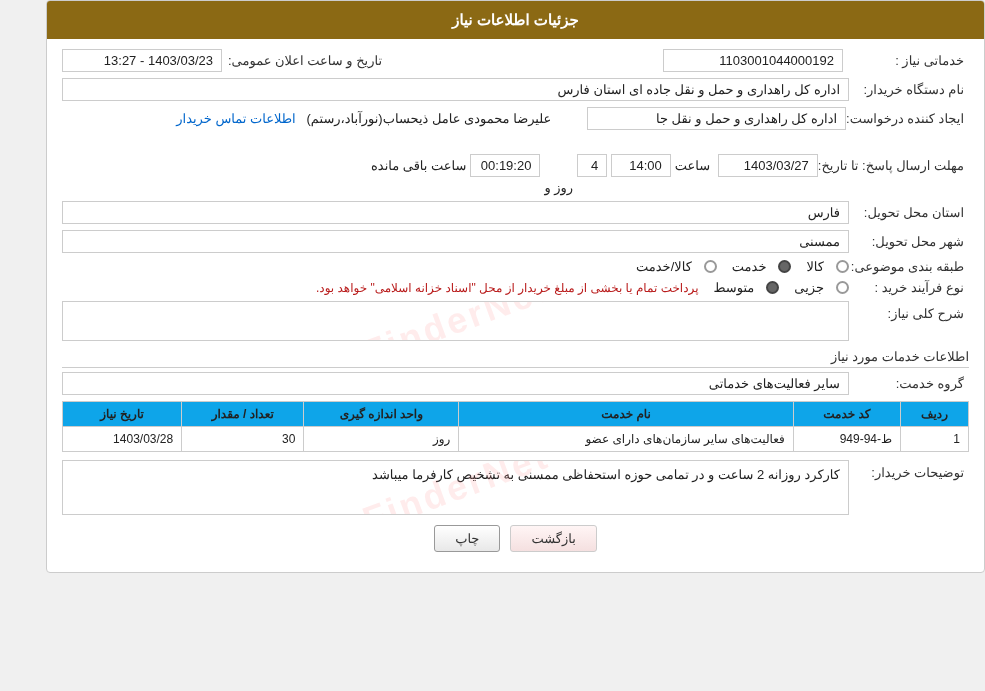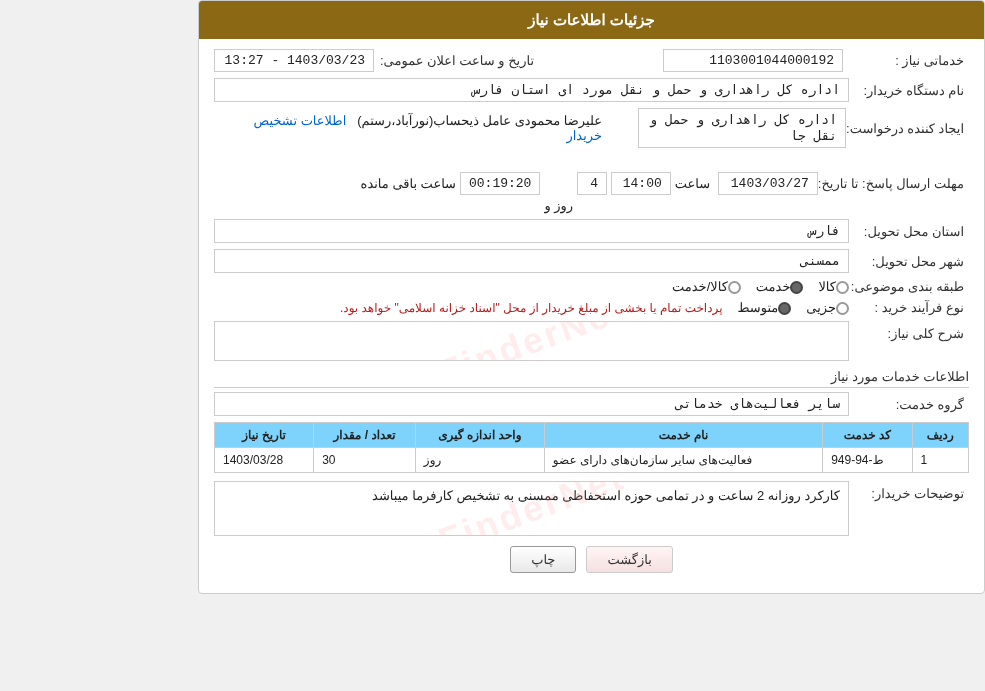--- a/index.html
+++ b/index.html
@@ -4,21 +4,21 @@
   <style>
     * { box-sizing: border-box; margin: 0; padding: 0; }
     body {
       font-family: Tahoma, Arial, sans-serif;
       font-size: 13px;
       background: #f0f0f0;
       direction: rtl;
       color: #222;
     }
     .page-container {
-      width: 787px;
+      width: 939px;
       min-height: 691px;
       background: #f0f0f0;
       padding: 0;
     }
     .main-card {
       background: #fff;
       border: 1px solid #ccc;
       border-radius: 4px;
       overflow: hidden;
     }
@@ -48,21 +48,20 @@
       padding-right: 5px;
       color: #333;
     }
     .value-box {
       border: 1px solid #ccc;
       background: #fff;
       padding: 3px 8px;
       min-height: 22px;
       flex: 1;
       text-align: right;
-      font-family: Liberation Mono, monospace;
     }
     .value-box.inline {
       display: inline-block;
       flex: none;
     }
     
     .top-info-row {
       display: flex;
       align-items: center;
       justify-content: space-between;
@@ -78,30 +77,30 @@
       padding-bottom: 3px;
     }
     
     .data-table {
       width: 100%;
       border-collapse: collapse;
       margin-top: 5px;
       font-size: 12px;
     }
     .data-table th {
-      background: #7dd3fc;
+      background: #0ea5e9;
       border: 1px solid #ccc;
       padding: 5px 8px;
       text-align: center;
       font-weight: bold;
     }
     .data-table td {
       border: 1px solid #ccc;
       padding: 5px 8px;
-      text-align: left;
+      text-align: right;
     }
     
     .btn-row {
       display: flex;
       justify-content: center;
       gap: 10px;
       margin-top: 10px;
       padding-bottom: 10px;
     }
     .btn {
@@ -122,22 +121,22 @@
       border-color: #ccc;
     }
     
     .radio-group {
       display: flex;
       gap: 15px;
       align-items: center;
     }
     .radio-item {
       display: flex;
-      align-items: flex-end;
-      gap: 0;
+      align-items: center;
+      gap: 12px;
     }
     .radio-circle {
       width: 13px;
       height: 13px;
       border-radius: 50%;
       border: 2px solid #999;
       background: #fff;
       display: inline-block;
     }
     .radio-circle.selected {
@@ -188,30 +187,30 @@
         </div>
 
         <div style="display:flex; align-items:center; gap:6px;">
           <span class="label">تاریخ و ساعت اعلان عمومی:</span>
           <span class="value-box inline" style="min-width:160px;">1403/03/23 - 13:27</span>
         </div>
       </div>
 
       <div class="info-row">
         <span class="label">نام دستگاه خریدار:</span>
-        <span class="value-box">اداره کل راهداری و حمل و نقل مورد ای استان فارس</span>
+        <span class="value-box">اداره کل راهداری و حمل و نقل جاده ای استان فارس</span>
       </div>
 
       <div class="info-row">
         <span class="label">ایجاد کننده درخواست:</span>
         <span class="value-box" style="flex:1;margin-left:28px;">اداره کل راهداری و حمل و نقل جا</span>
         <span style="padding: 3px 8px; flex:2; text-align:right;">
           <span>علیرضا محمودی عامل ذیحساب(نورآباد،رستم)</span>
           &nbsp;
-          <a class="contact-link">اطلاعات تشخیص خریدار</a>
+          <a class="contact-link">اطلاعات تماس خریدار</a>
         </span>
       </div>
 
       <div class="info-row">
         <span class="label">مهلت ارسال پاسخ: تا تاریخ:</span>
         <span class="value-box inline" style="min-width:100px;">1403/03/27</span>
         &nbsp;
         <span style="padding:0 4px;">ساعت</span>
         <span class="value-box inline" style="min-width:60px;">14:00</span>
         &nbsp;

